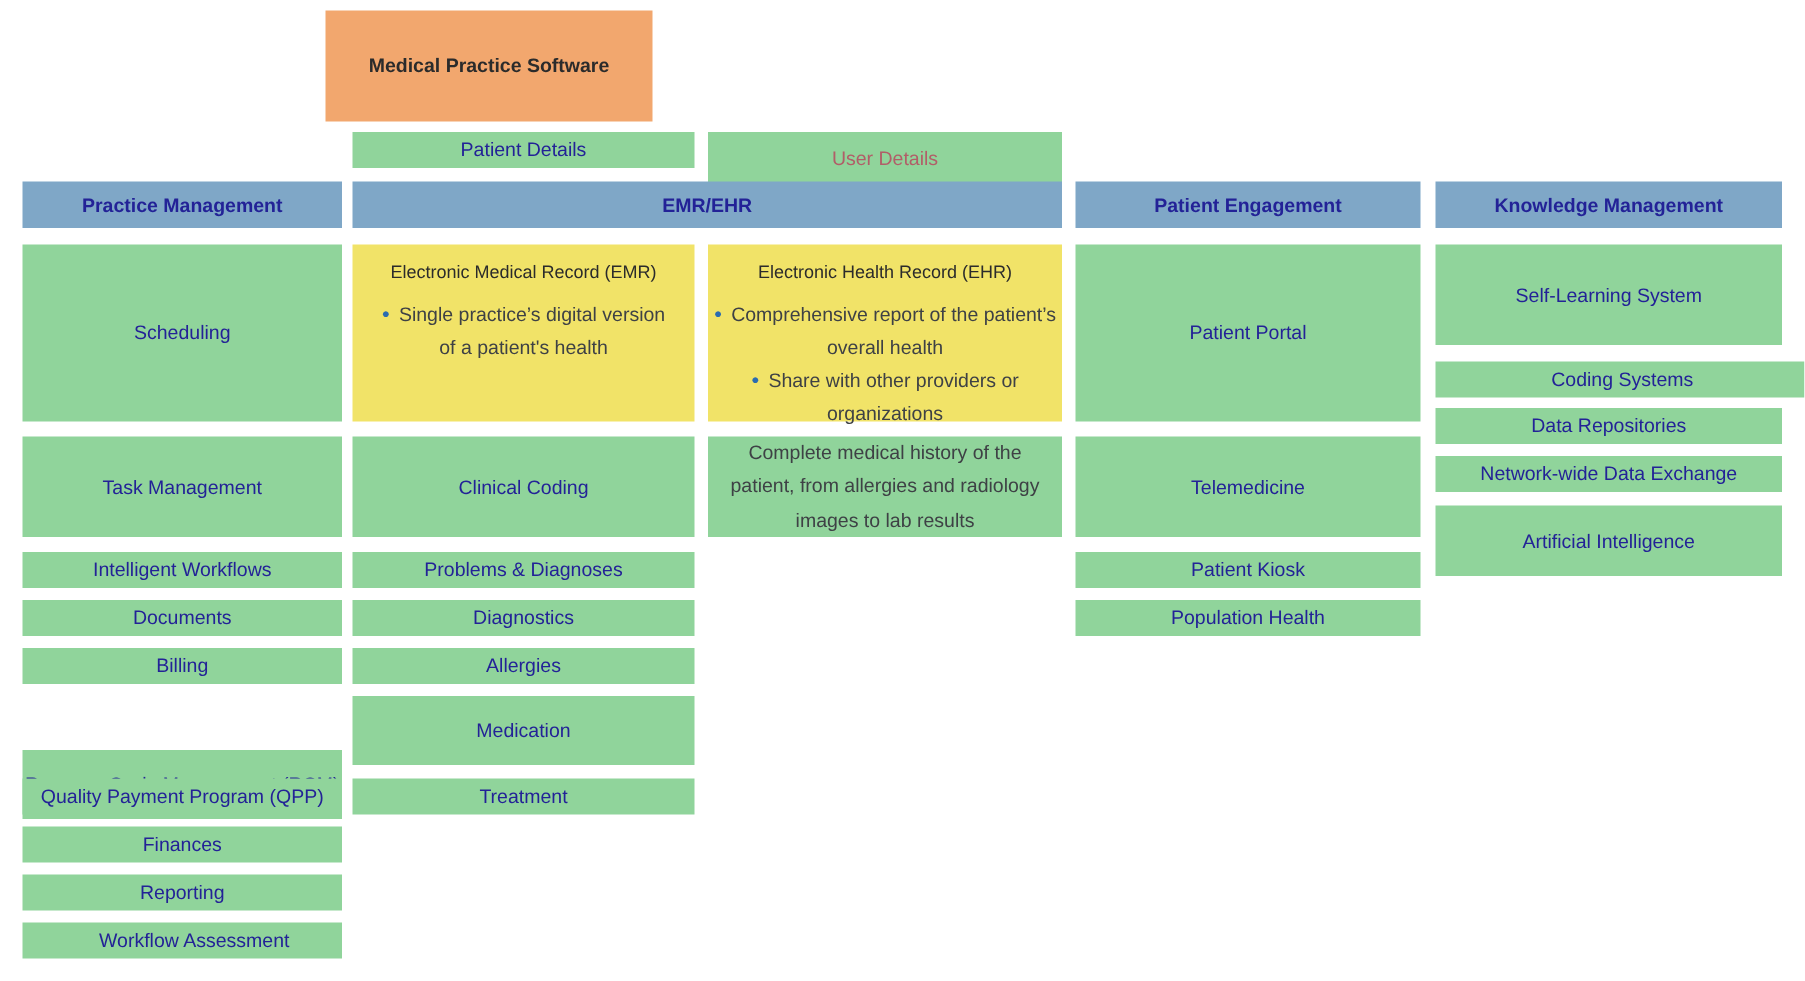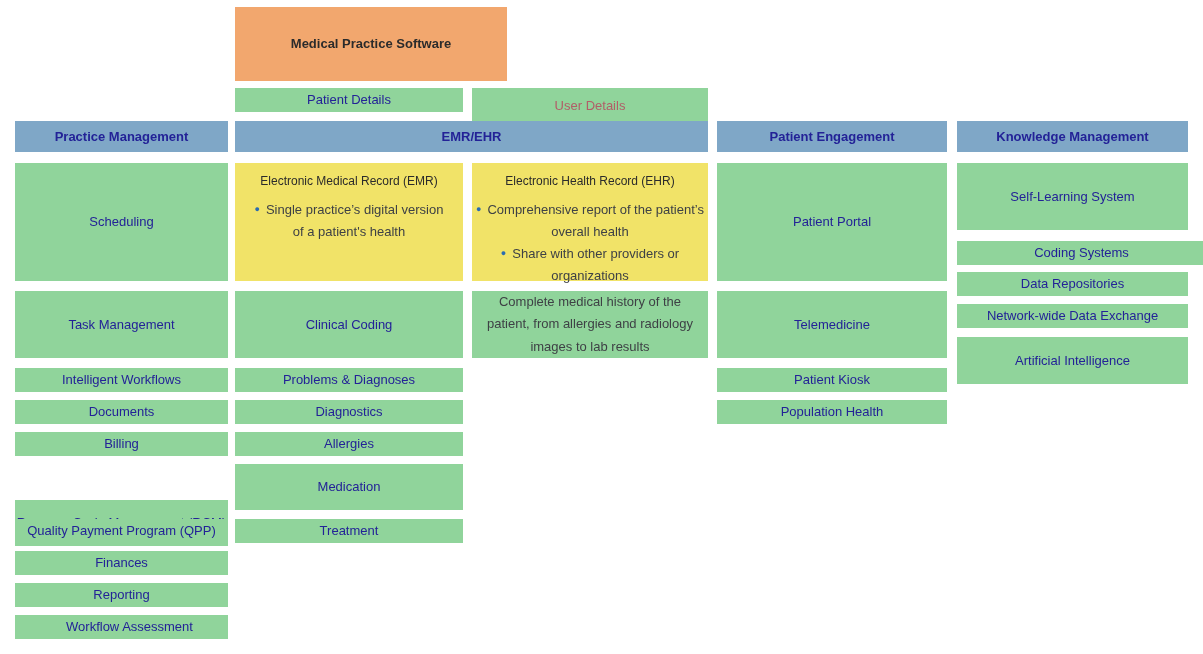--- a/index.html
+++ b/index.html
@@ -28,21 +28,21 @@
   .dot{
     color:var(--bullet-blue);font-size:9px;vertical-align:2px;margin-right:6px;
   }
   .twoline{line-height:1.65;}
 </style>
 </head>
 <body>
 
 <div class="canvas">
 
-  <div class="box orange" style="left:235px;top:7px;width:272px;height:74px;">Medical Practice Software</div>
+  <div class="box orange" style="left:217px;top:7px;width:218px;height:74px;">Medical Practice Software</div>
 
   <div class="box green" style="left:235px;top:88px;width:228px;height:24px;">Patient Details</div>
   <div class="box green rose" style="left:472px;top:88px;width:236px;height:36px;">User Details</div>
 
   <div class="box header" style="left:15px;top:121px;width:213px;height:31px;">Practice Management</div>
   <div class="box header" style="left:235px;top:121px;width:473px;height:31px;">EMR/EHR</div>
   <div class="box header" style="left:717px;top:121px;width:230px;height:31px;">Patient Engagement</div>
   <div class="box header" style="left:957px;top:121px;width:231px;height:31px;">Knowledge Management</div>
 
   <div class="box green" style="left:15px;top:163px;width:213px;height:118px;">Scheduling</div>

